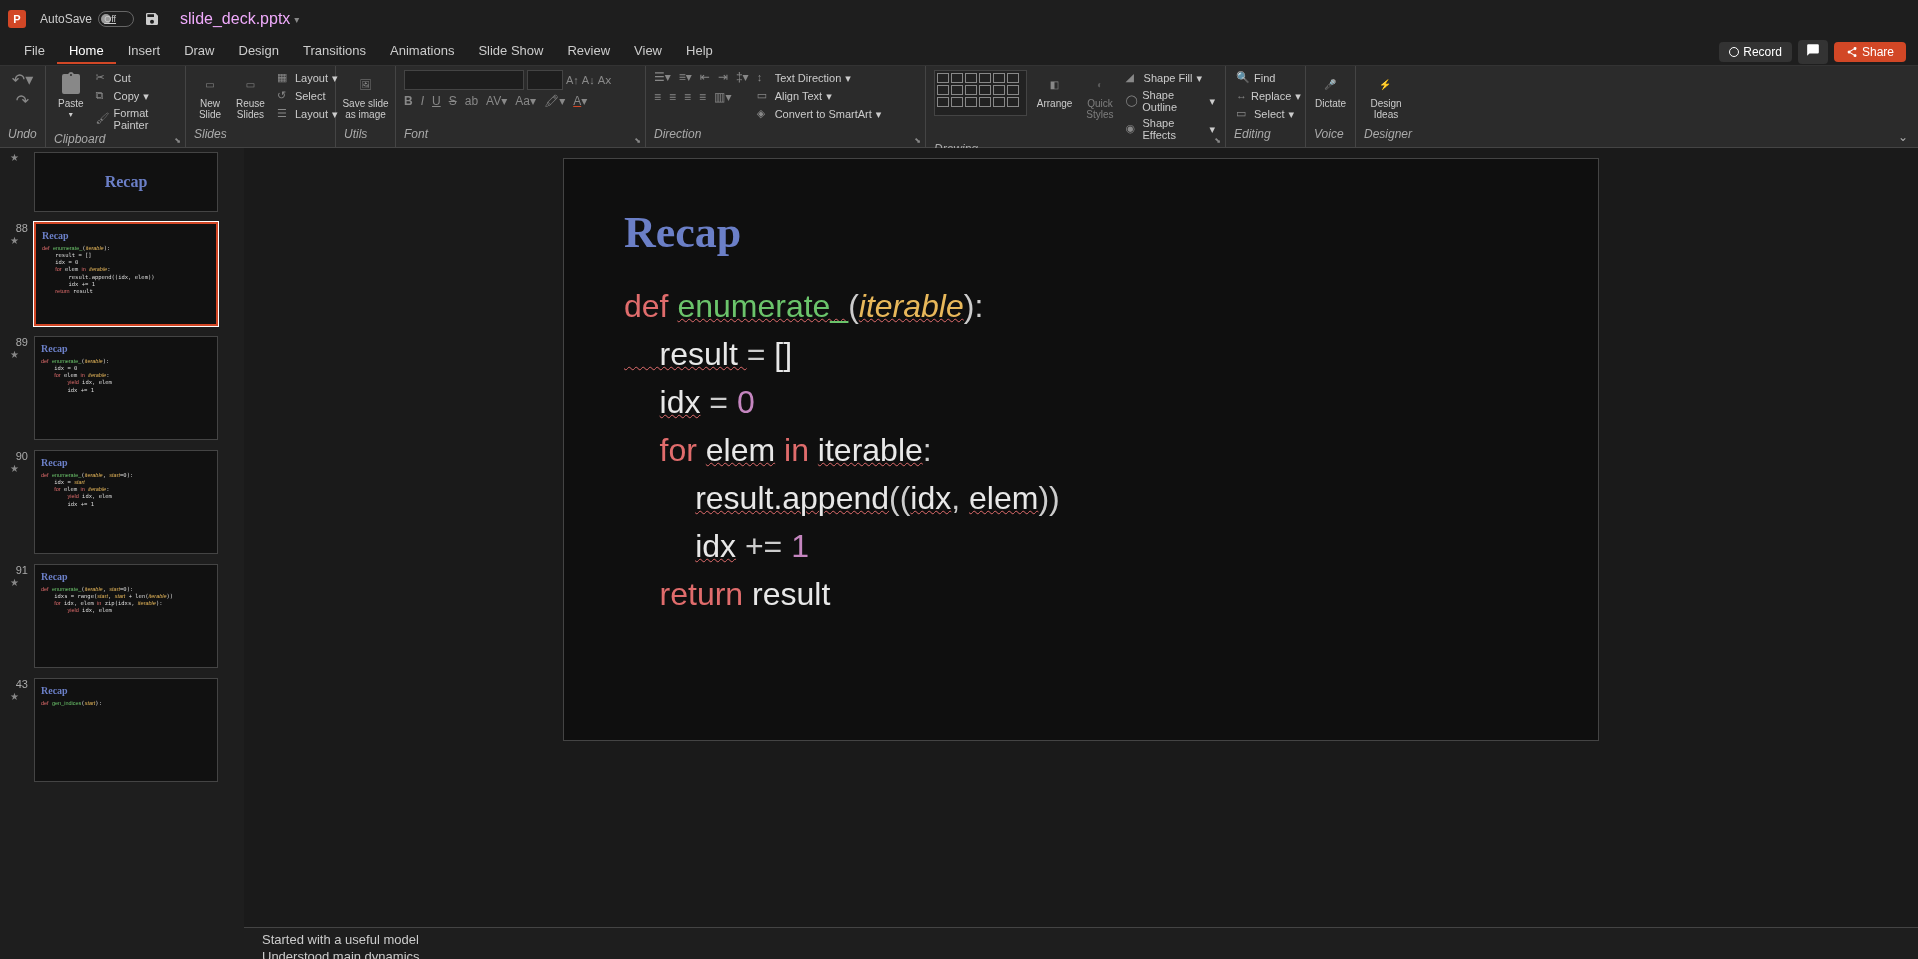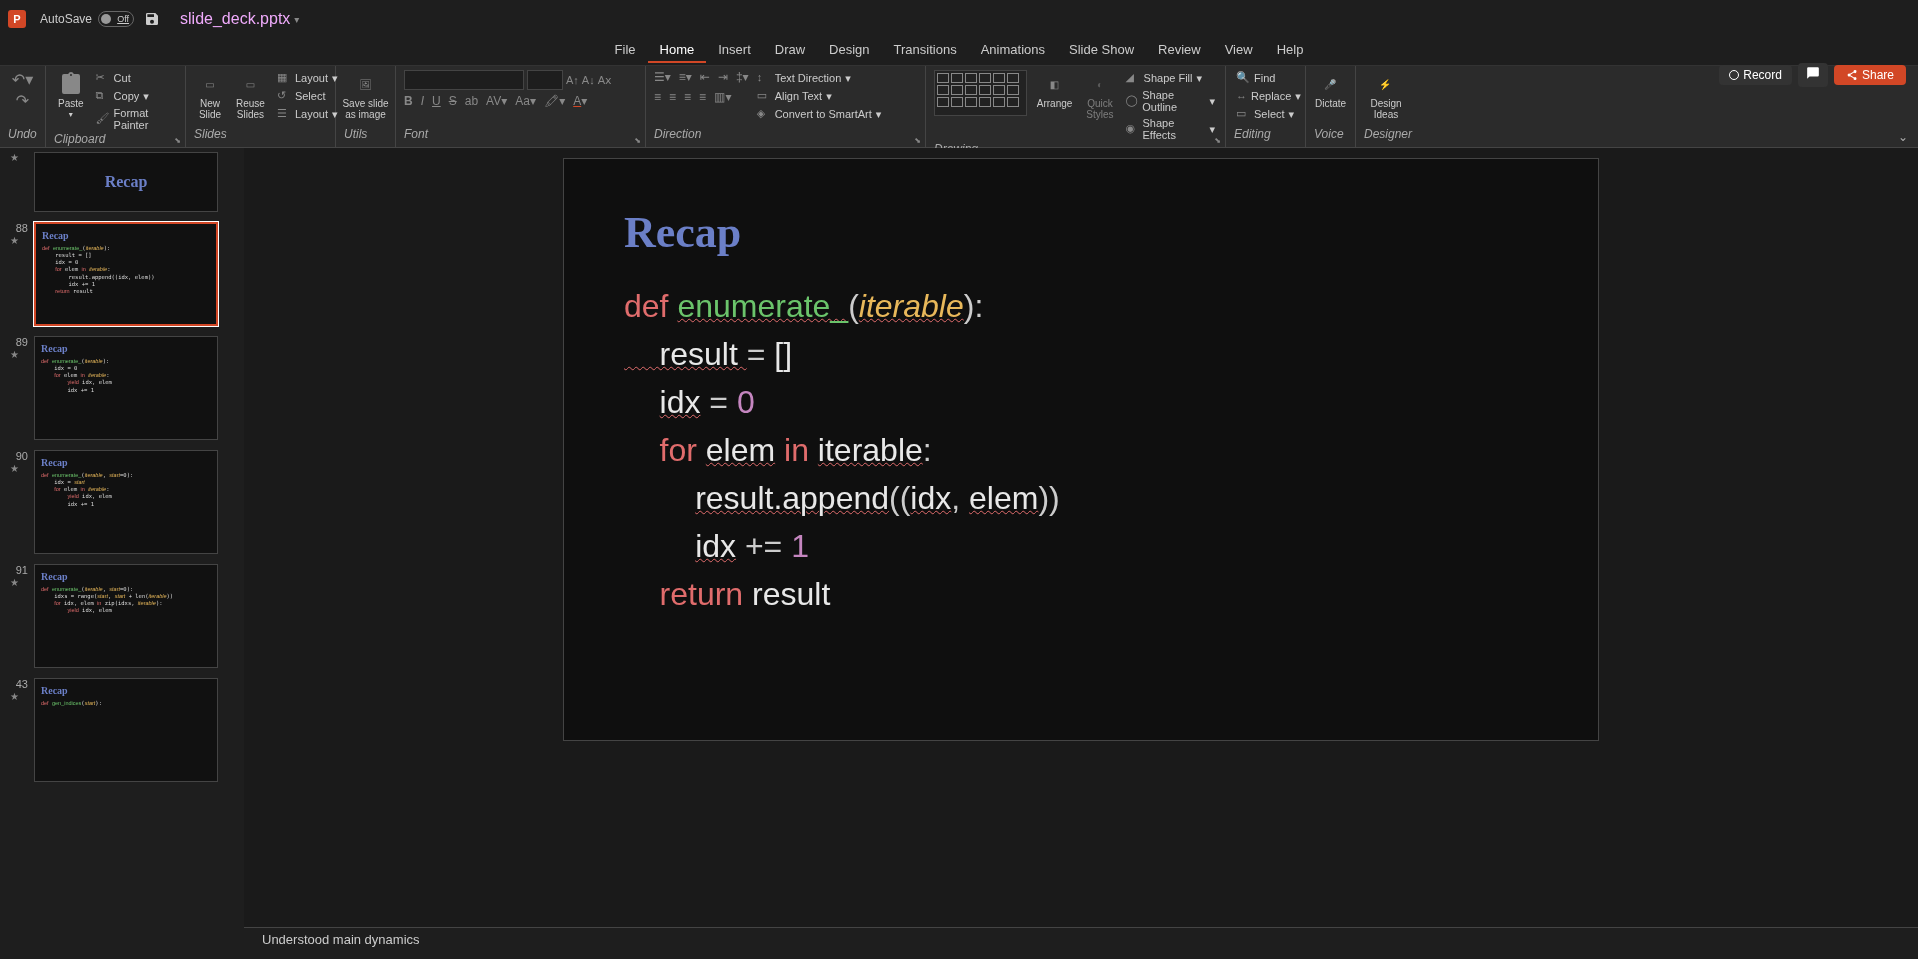--- a/index.html
+++ b/index.html
@@ -4,32 +4,32 @@
 <style>
 * { margin: 0; padding: 0; box-sizing: border-box; font-family: "Segoe UI", sans-serif; }
 body { background: #1a1a1a; color: #fff; overflow: hidden; width: 1918px; height: 959px; }
 
 
 .titlebar { height: 38px; background: #1e1e1e; display: flex; align-items: center; padding: 0 8px; }
 .app-icon { width: 18px; height: 18px; background: #d24726; border-radius: 3px; display: flex; align-items: center; justify-content: center; color: #fff; font-size: 11px; font-weight: bold; margin-right: 14px; }
 .autosave-label { font-size: 12px; color: #ccc; margin-right: 6px; }
 .autosave-toggle { width: 36px; height: 16px; border: 1px solid #666; border-radius: 8px; display: flex; align-items: center; padding: 0 2px; margin-right: 10px; position: relative; }
 .autosave-toggle .knob { width: 10px; height: 10px; background: #999; border-radius: 50%; }
-.autosave-toggle .off { position: absolute; right: 4px; font-size: 9px; color: #ccc; text-decoration: underline; }
+.autosave-toggle .off { position: absolute; right: 17px; font-size: 9px; color: #ccc; text-decoration: underline; }
 .save-icon { width: 16px; height: 16px; color: #ccc; margin-right: 20px; }
 .filename { font-size: 16px; color: #f0abfc; }
 .search-box { margin-left: auto; margin-right: auto; width: 380px; height: 26px; background: #2b2b2b; border-radius: 4px; display: flex; align-items: center; padding: 0 10px; color: #888; font-size: 12px; gap: 8px; position: absolute; left: 50%; transform: translateX(-50%); }
 .titlebar-right { margin-left: auto; display: flex; align-items: center; gap: 12px; }
 .username { font-size: 12px; color: #ccc; }
 .avatar { width: 24px; height: 24px; background: #4a6a5a; border-radius: 50%; display: flex; align-items: center; justify-content: center; font-size: 10px; color: #fff; }
 .win-btn { width: 40px; height: 30px; display: flex; align-items: center; justify-content: center; color: #ccc; font-size: 12px; }
 .win-btn svg { width: 12px; height: 12px; }
 
 
-.menubar { height: 28px; background: #1e1e1e; display: flex; align-items: center; padding: 0 12px; gap: 0; border-bottom: 1px solid #333; flex-direction: column; }
+.menubar { height: 28px; background: #1e1e1e; display: flex; align-items: center; padding: 0 12px; gap: 0; border-bottom: 1px solid #333; }
 .menu-item { padding: 4px 12px; font-size: 13px; color: #ccc; cursor: pointer; }
 .menu-item.active { color: #fff; border-bottom: 2px solid #d24726; }
 .menubar-right { margin-left: auto; display: flex; gap: 6px; align-items: center; }
 .record-btn { background: #333; padding: 3px 10px; border-radius: 4px; font-size: 12px; display: flex; align-items: center; gap: 4px; }
 .record-btn::before { content: ""; width: 8px; height: 8px; border: 1px solid #fff; border-radius: 50%; }
 .comment-btn { background: #333; padding: 3px 8px; border-radius: 4px; }
 .share-btn { background: #d24726; padding: 3px 12px; border-radius: 4px; font-size: 12px; display: flex; align-items: center; gap: 4px; }
 
 
 .ribbon { height: 82px; background: #2b2b2b; display: flex; border-bottom: 1px solid #444; }
@@ -409,16 +409,17 @@
         <div class="code" id="slide-code"><span class="kw">def </span><span class="fn wavy">enumerate_</span><span class="op">(</span><span class="it wavy">iterable</span><span class="op">):</span>
 <span class="wavy">    result </span><span class="op">=</span><span> []</span>
 <span>    </span><span class="wavy">idx</span><span> </span><span class="op">=</span><span> </span><span class="num">0</span>
 <span>    </span><span class="kw">for </span><span class="wavy">elem</span><span> </span><span class="kw">in </span><span class="wavy">iterable</span><span class="op">:</span>
 <span>        </span><span class="wavy">result.append</span><span class="op">((</span><span class="wavy">idx</span><span class="op">, </span><span class="wavy">elem</span><span class="op">))</span>
 <span>        </span><span class="wavy">idx</span><span> </span><span class="op">+=</span><span> </span><span class="num">1</span>
 <span>    </span><span class="kw">return </span><span>result</span></div>
       </div>
     </div>
     <div class="notes">
+      <div>Started with a useful model</div>
       <div>Understood main dynamics</div>
     </div>
   </div>
 </div>
 
 </body></html>

